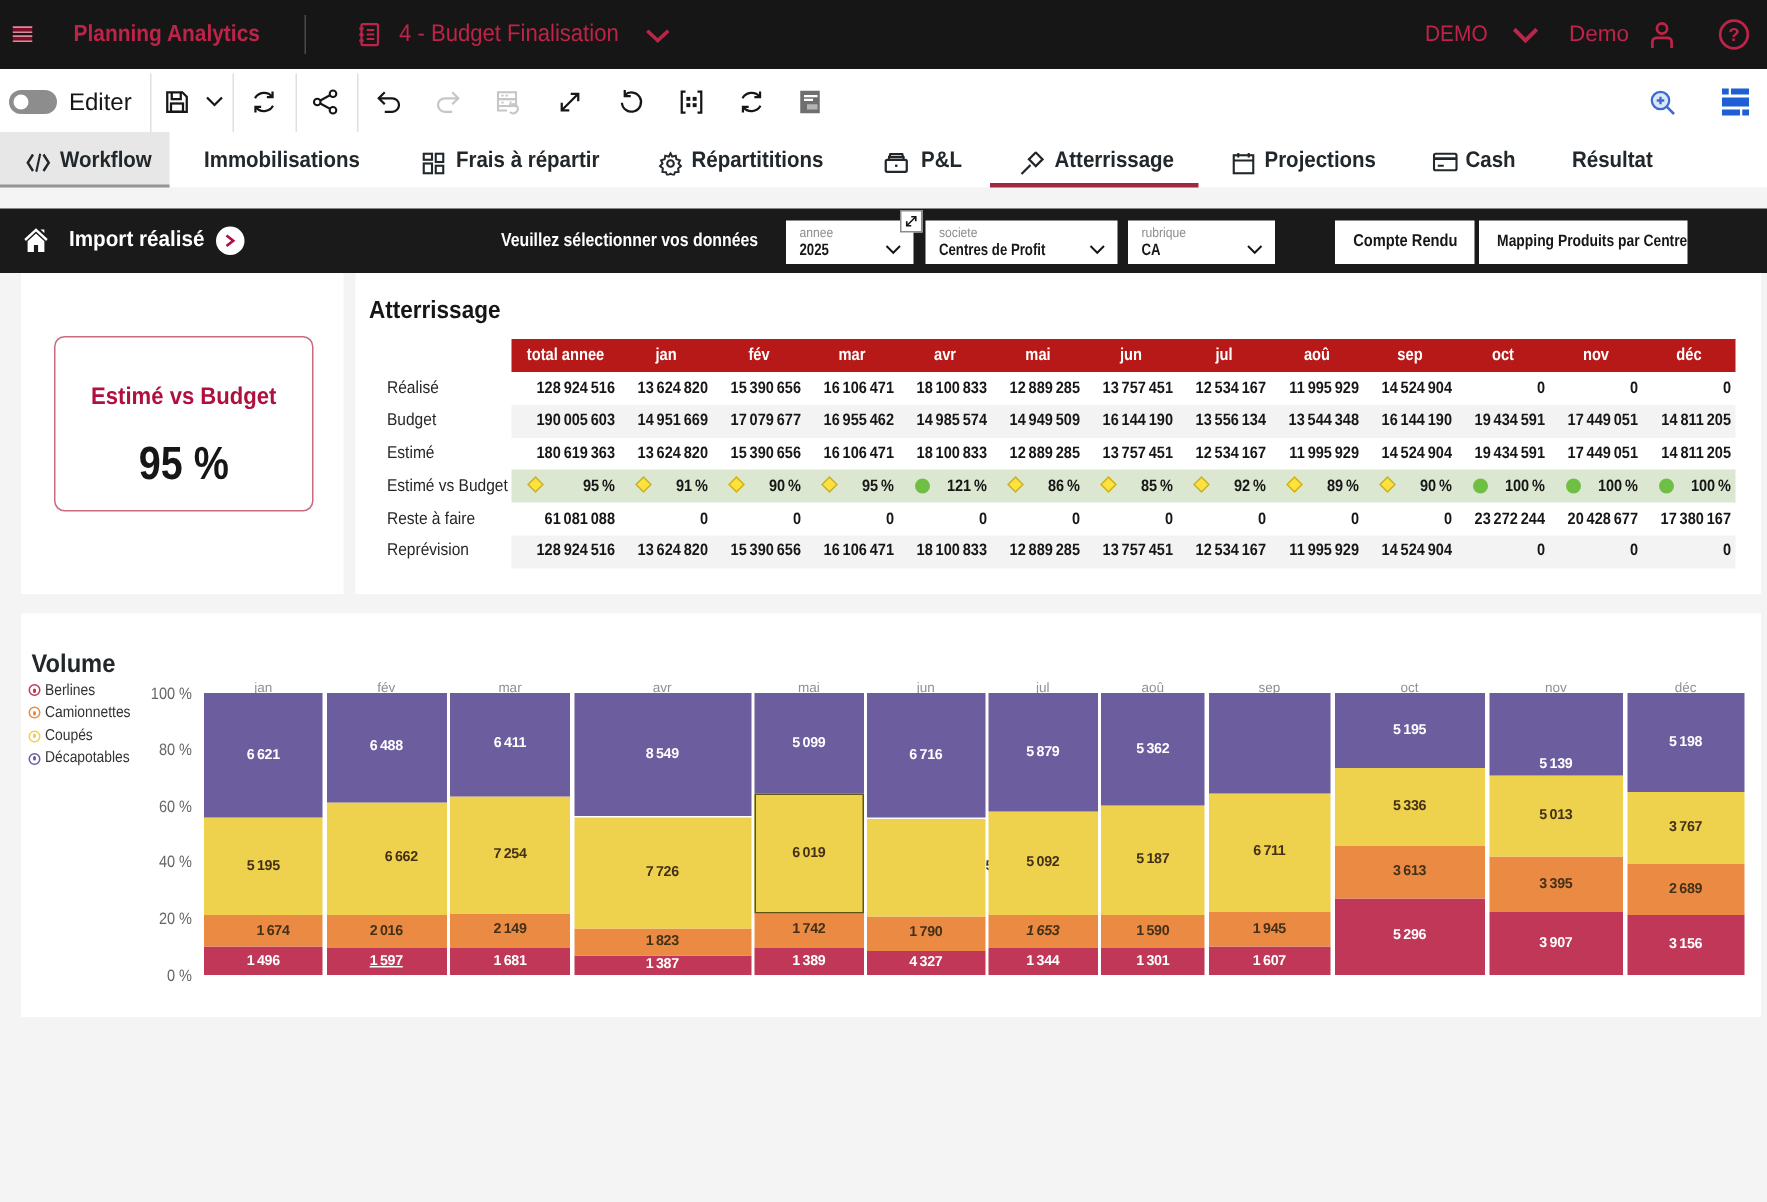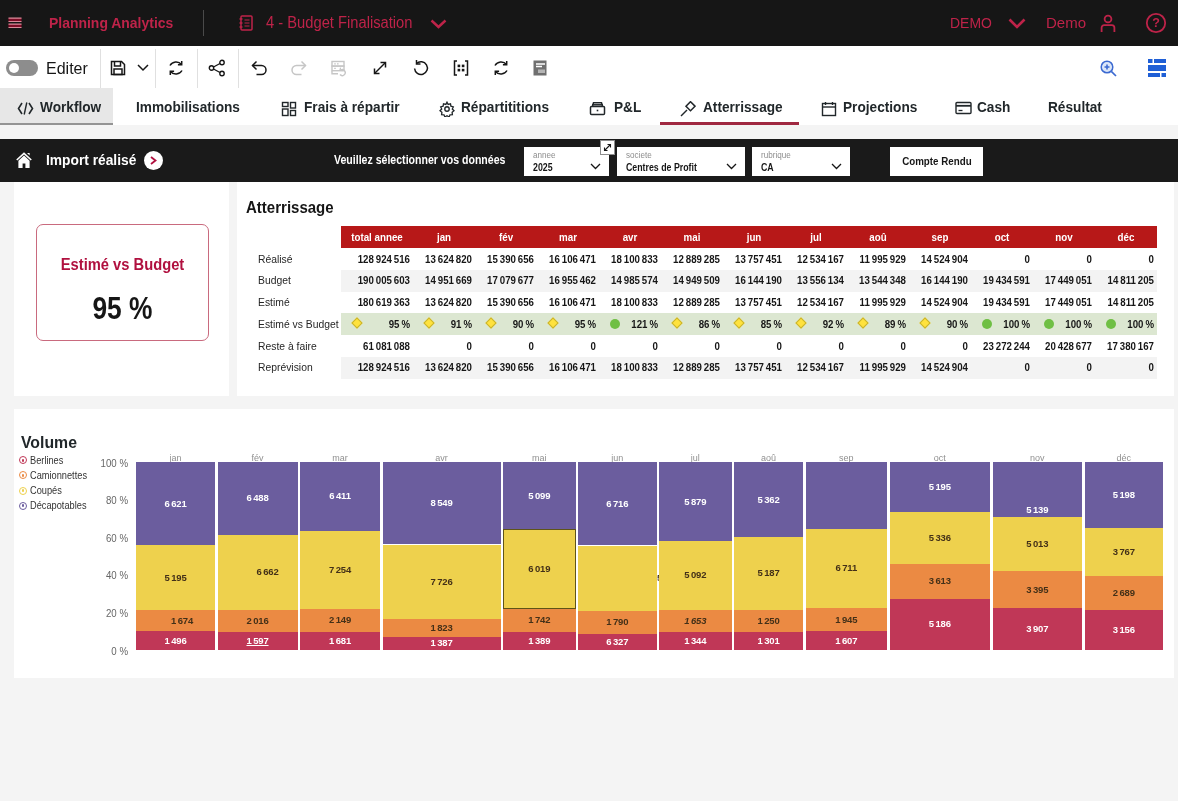--- a/index.html
+++ b/index.html
@@ -249,20 +249,21 @@
     </div>
 <svg class="abs" style="left:831px;top:163px;" width="11" height="7" viewBox="0 0 11 7">
       <path d="M1 1 l4.5 4.5 L10 1" fill="none" stroke="#161616" stroke-width="1.3"></path>
     </svg>
 <div class="abs" style="left:600px;top:140px;width:15px;height:15px;background:#ffffff;border:1px solid #8d8d8d;"></div>
 <svg class="abs" style="left:602px;top:142px;" width="11" height="11" viewBox="0 0 11 11">
       <path d="M2.5 8.5 L8.5 2.5" stroke="#161616" stroke-width="1.1"></path>
       <path d="M5.5 2.5 h3 v3 M5.5 8.5 h-3 v-3" fill="none" stroke="#161616" stroke-width="1.1"></path>
     </svg>
 <div class="fb-btn" style="left:890px;width:93px;line-height:29px;"><span style="display:inline-block;transform:scaleX(.85);">Compte Rendu</span></div>
+<div class="fb-btn" style="left:986px;width:139px;line-height:29px;font-size:11px;"><span style="display:inline-block;transform:scaleX(.84);">Mapping Produits par Centre</span></div>
 <div class="panel" id="panel-left">
       <div id="kpi-card">
         <div id="kpi-title">Estimé vs Budget</div>
         <div id="kpi-val">95 %</div>
       </div>
     </div>
 <div class="panel" id="panel-right">
       <div id="tbl-title" style="transform:scaleX(.91);transform-origin:left center;">Atterrissage</div>
       <div id="thead-row"></div>
       <div class="thead" style="left:104px;top:49px;width:72px;">total annee</div>
@@ -439,57 +440,57 @@
       <div class="seg" style="left:489.0px;top:222.7px;width:72.5px;height:18.33px;background:#c03757;"></div>
       <div class="seglab" style="left:489.0px;top:225.8px;width:72.5px;color:#ffffff;">1 389</div>
       <div class="seg" style="left:489.0px;top:199.7px;width:72.5px;height:22.98px;background:#eb8a43;"></div>
       <div class="seglab" style="left:489.0px;top:205.2px;width:72.5px;color:#433018;">1 742</div>
       <div class="seg" style="left:489.0px;top:120.3px;width:72.5px;height:79.41px;background:#eed14d;border:1px solid #5f5418;"></div>
       <div class="seglab" style="left:489.0px;top:154.0px;width:72.5px;color:#433018;">6 019</div>
       <div class="seg" style="left:489.0px;top:53.0px;width:72.5px;height:67.28px;background:#6b5d9e;"></div>
       <div class="seglab" style="left:489.0px;top:80.6px;width:72.5px;color:#ffffff;">5 099</div>
       <div class="mlab" style="left:564.0px;top:43.5px;width:78.5px;">jun</div>
       <div class="seg" style="left:564.0px;top:224.5px;width:78.5px;height:16.50px;background:#c03757;"></div>
-      <div class="seglab" style="left:564.0px;top:226.8px;width:78.5px;color:#ffffff;">6 327</div>
+      <div class="seglab" style="left:564.0px;top:226.8px;width:78.5px;color:#ffffff;">4 327</div>
       <div class="seg" style="left:564.0px;top:202.3px;width:78.5px;height:22.25px;background:#eb8a43;"></div>
       <div class="seglab" style="left:564.0px;top:207.4px;width:78.5px;color:#433018;">1 790</div>
       <div class="seg" style="left:564.0px;top:136.5px;width:78.5px;height:65.76px;background:#eed14d;"></div>
       <div class="seglab" style="left:564.0px;top:163.4px;width:101px;color:#433018;text-align:right;">5 290</div>
       <div class="seg" style="left:564.0px;top:53.0px;width:78.5px;height:83.49px;background:#6b5d9e;"></div>
       <div class="seglab" style="left:564.0px;top:88.7px;width:78.5px;color:#ffffff;">6 716</div>
       <div class="mlab" style="left:645.0px;top:43.5px;width:72.5px;">jul</div>
       <div class="seg" style="left:645.0px;top:222.9px;width:72.5px;height:18.09px;background:#c03757;"></div>
       <div class="seglab" style="left:645.0px;top:226.0px;width:72.5px;color:#ffffff;">1 344</div>
       <div class="seg" style="left:645.0px;top:200.7px;width:72.5px;height:22.25px;background:#eb8a43;"></div>
       <div class="seglab" style="left:645.0px;top:205.8px;width:72.5px;color:#433018;font-style:italic;">1 653</div>
       <div class="seg" style="left:645.0px;top:132.1px;width:72.5px;height:68.53px;background:#eed14d;"></div>
       <div class="seglab" style="left:645.0px;top:160.4px;width:72.5px;color:#433018;">5 092</div>
       <div class="seg" style="left:645.0px;top:53.0px;width:72.5px;height:79.13px;background:#6b5d9e;"></div>
       <div class="seglab" style="left:645.0px;top:86.6px;width:72.5px;color:#ffffff;">5 879</div>
       <div class="mlab" style="left:720.0px;top:43.5px;width:69.0px;">aoû</div>
       <div class="seg" style="left:720.0px;top:222.8px;width:69.0px;height:18.20px;background:#c03757;"></div>
       <div class="seglab" style="left:720.0px;top:225.9px;width:69.0px;color:#ffffff;">1 301</div>
       <div class="seg" style="left:720.0px;top:200.6px;width:69.0px;height:22.24px;background:#eb8a43;"></div>
-      <div class="seglab" style="left:720.0px;top:205.7px;width:69.0px;color:#433018;">1 250</div>
+      <div class="seglab" style="left:720.0px;top:205.7px;width:69.0px;color:#433018;">1 590</div>
       <div class="seg" style="left:720.0px;top:128.0px;width:69.0px;height:72.56px;background:#eed14d;"></div>
       <div class="seglab" style="left:720.0px;top:158.3px;width:69.0px;color:#433018;">5 187</div>
       <div class="seg" style="left:720.0px;top:53.0px;width:69.0px;height:75.00px;background:#6b5d9e;"></div>
       <div class="seglab" style="left:720.0px;top:84.5px;width:69.0px;color:#ffffff;">5 362</div>
       <div class="mlab" style="left:791.5px;top:43.5px;width:81.5px;">sep</div>
       <div class="seg" style="left:791.5px;top:222.0px;width:81.5px;height:19.02px;background:#c03757;"></div>
       <div class="seglab" style="left:791.5px;top:225.5px;width:81.5px;color:#ffffff;">1 607</div>
       <div class="seg" style="left:791.5px;top:199.0px;width:81.5px;height:23.02px;background:#eb8a43;"></div>
       <div class="seglab" style="left:791.5px;top:204.5px;width:81.5px;color:#433018;">1 945</div>
       <div class="seg" style="left:791.5px;top:119.5px;width:81.5px;height:79.43px;background:#eed14d;"></div>
       <div class="seglab" style="left:791.5px;top:153.2px;width:81.5px;color:#433018;">6 711</div>
       <div class="seg" style="left:791.5px;top:53.0px;width:81.5px;height:66.54px;background:#6b5d9e;"></div>
       <div class="seglab" style="left:791.5px;top:96px;width:104px;color:#ffffff;text-align:right;">5 622</div>
       <div class="mlab" style="left:875.5px;top:43.5px;width:100.5px;">oct</div>
       <div class="seg" style="left:875.5px;top:189.8px;width:100.5px;height:51.22px;background:#c03757;"></div>
-      <div class="seglab" style="left:875.5px;top:209.4px;width:100.5px;color:#ffffff;">5 186</div>
+      <div class="seglab" style="left:875.5px;top:209.4px;width:100.5px;color:#ffffff;">5 296</div>
       <div class="seg" style="left:875.5px;top:154.8px;width:100.5px;height:34.94px;background:#eb8a43;"></div>
       <div class="seglab" style="left:875.5px;top:166.3px;width:100.5px;color:#433018;">3 613</div>
       <div class="seg" style="left:875.5px;top:103.2px;width:100.5px;height:51.60px;background:#eed14d;"></div>
       <div class="seglab" style="left:875.5px;top:123.0px;width:100.5px;color:#433018;">5 336</div>
       <div class="seg" style="left:875.5px;top:53.0px;width:100.5px;height:50.24px;background:#6b5d9e;"></div>
       <div class="seglab" style="left:875.5px;top:72.1px;width:100.5px;color:#ffffff;">5 195</div>
       <div class="mlab" style="left:978.5px;top:43.5px;width:89.5px;">nov</div>
       <div class="seg" style="left:978.5px;top:198.9px;width:89.5px;height:42.08px;background:#c03757;"></div>
       <div class="seglab" style="left:978.5px;top:214.0px;width:89.5px;color:#ffffff;">3 907</div>
       <div class="seg" style="left:978.5px;top:162.3px;width:89.5px;height:36.57px;background:#eb8a43;"></div>

